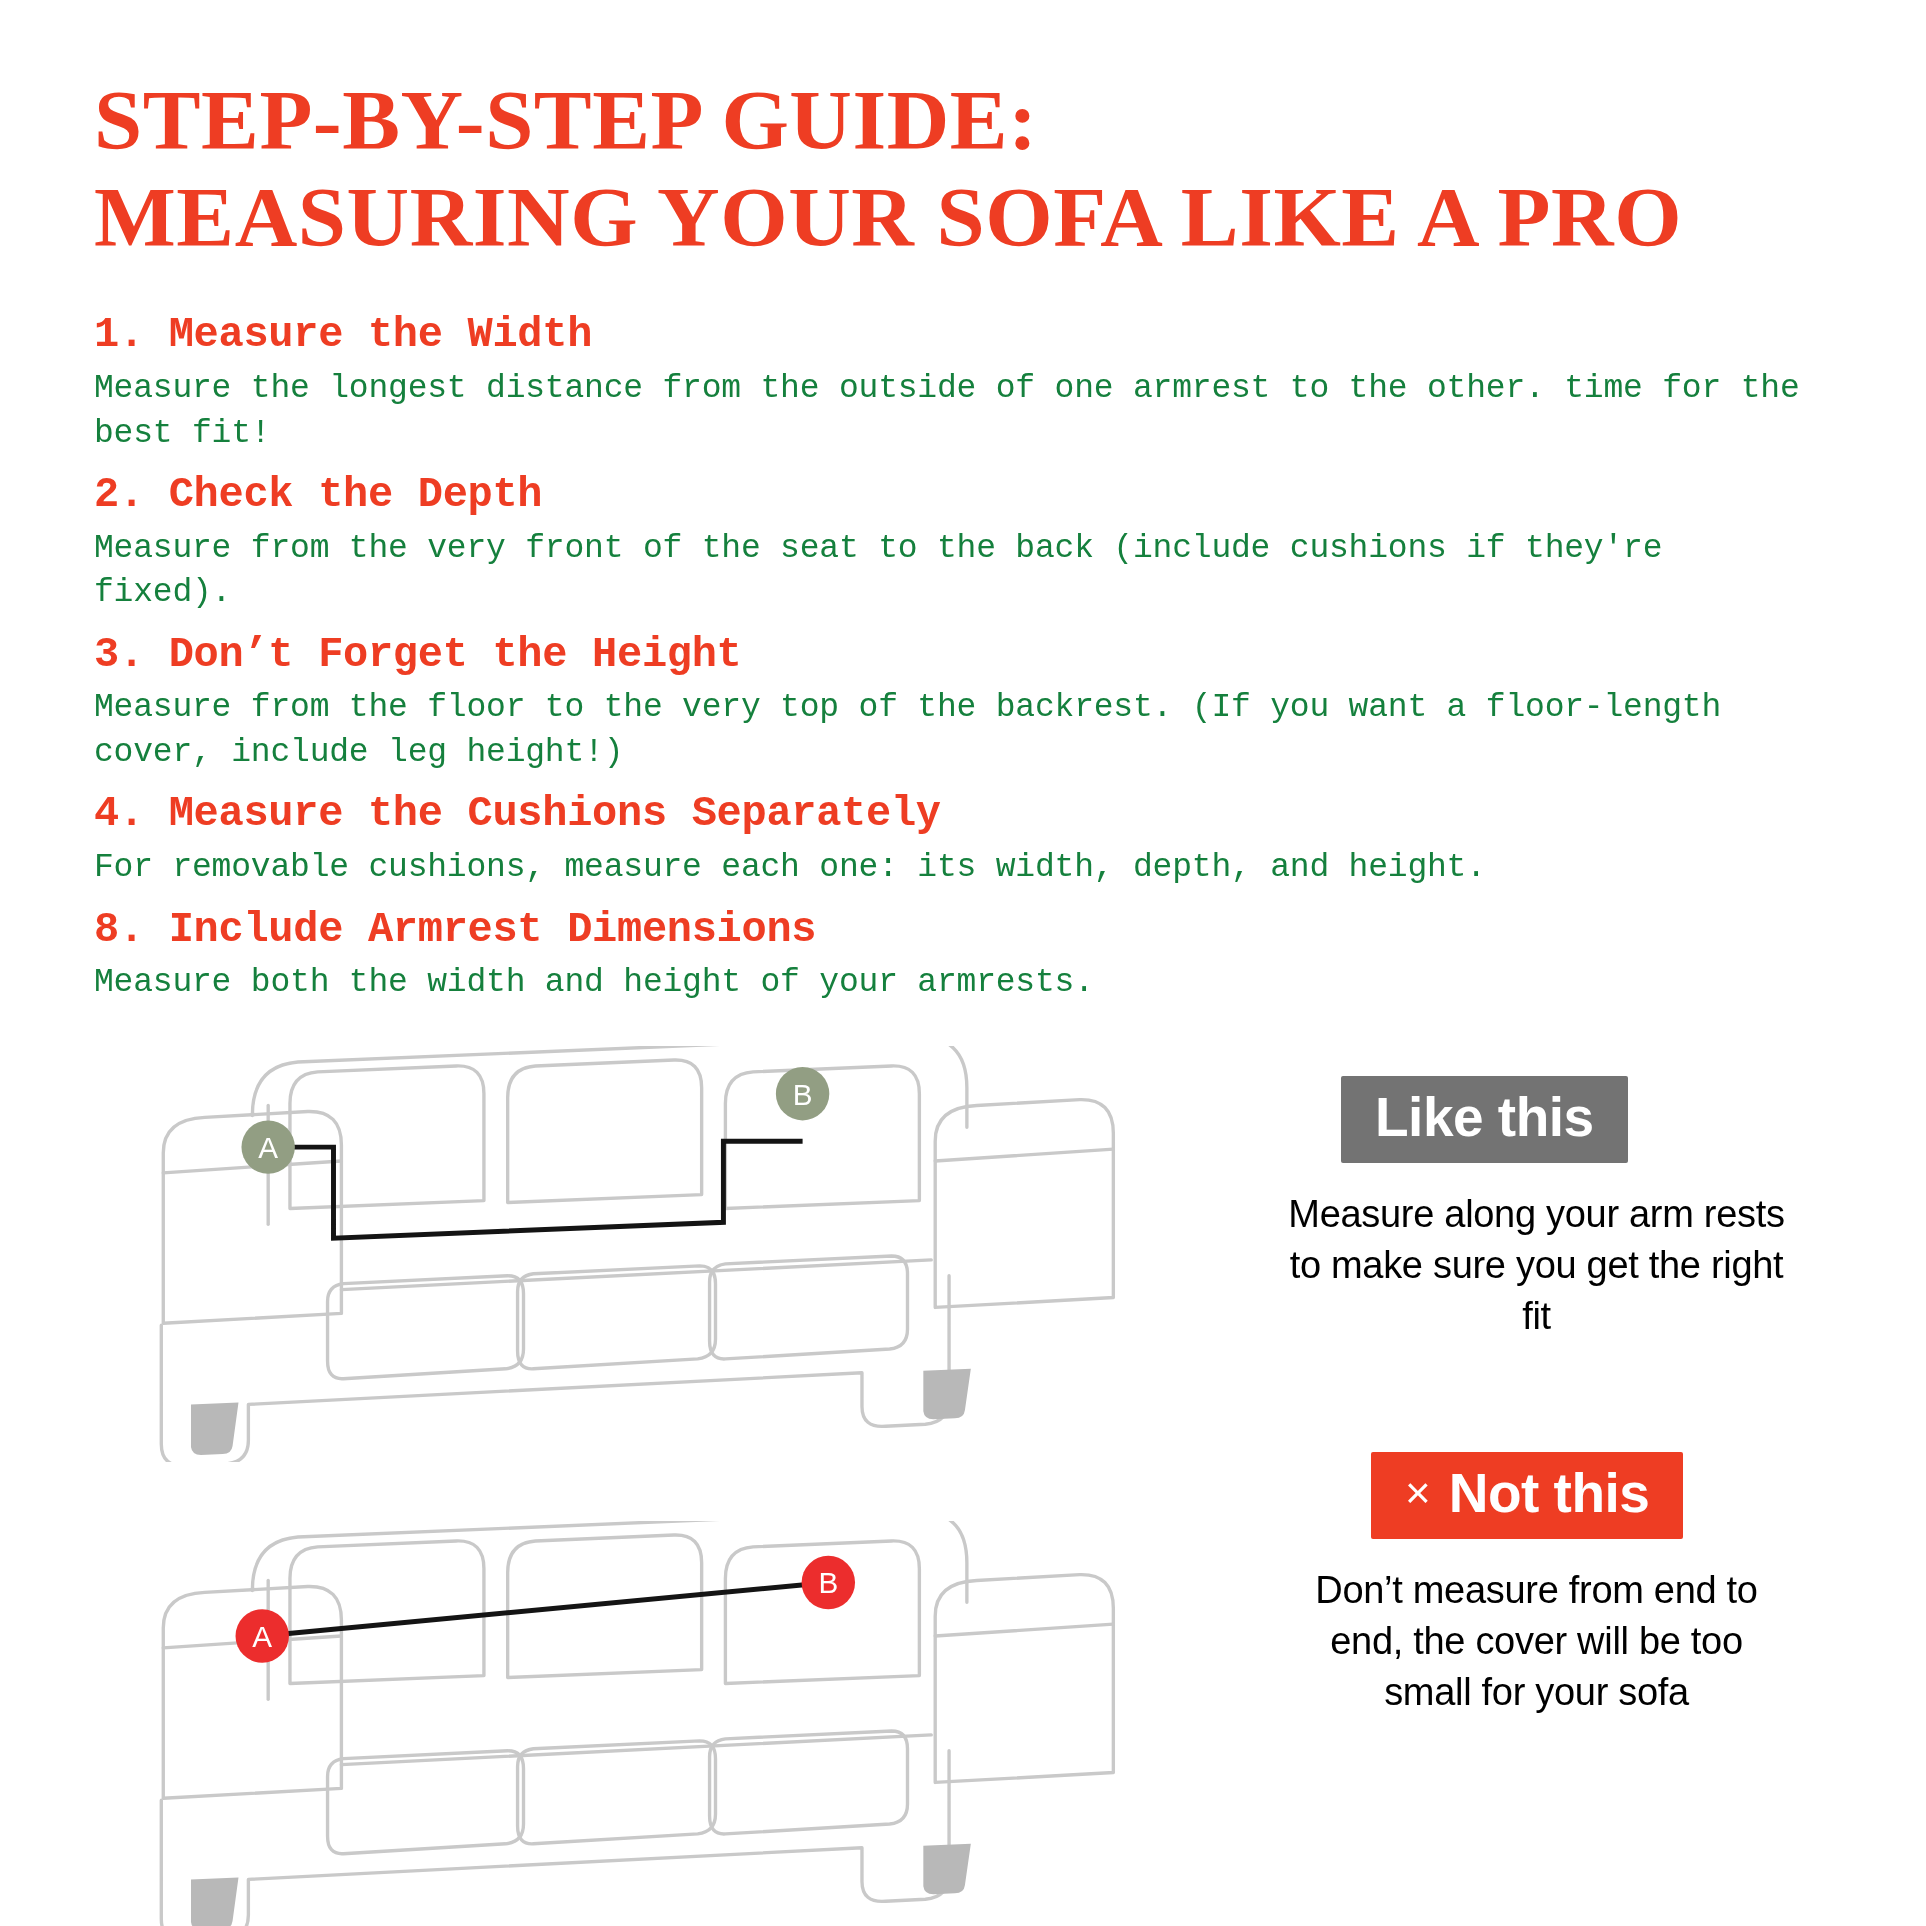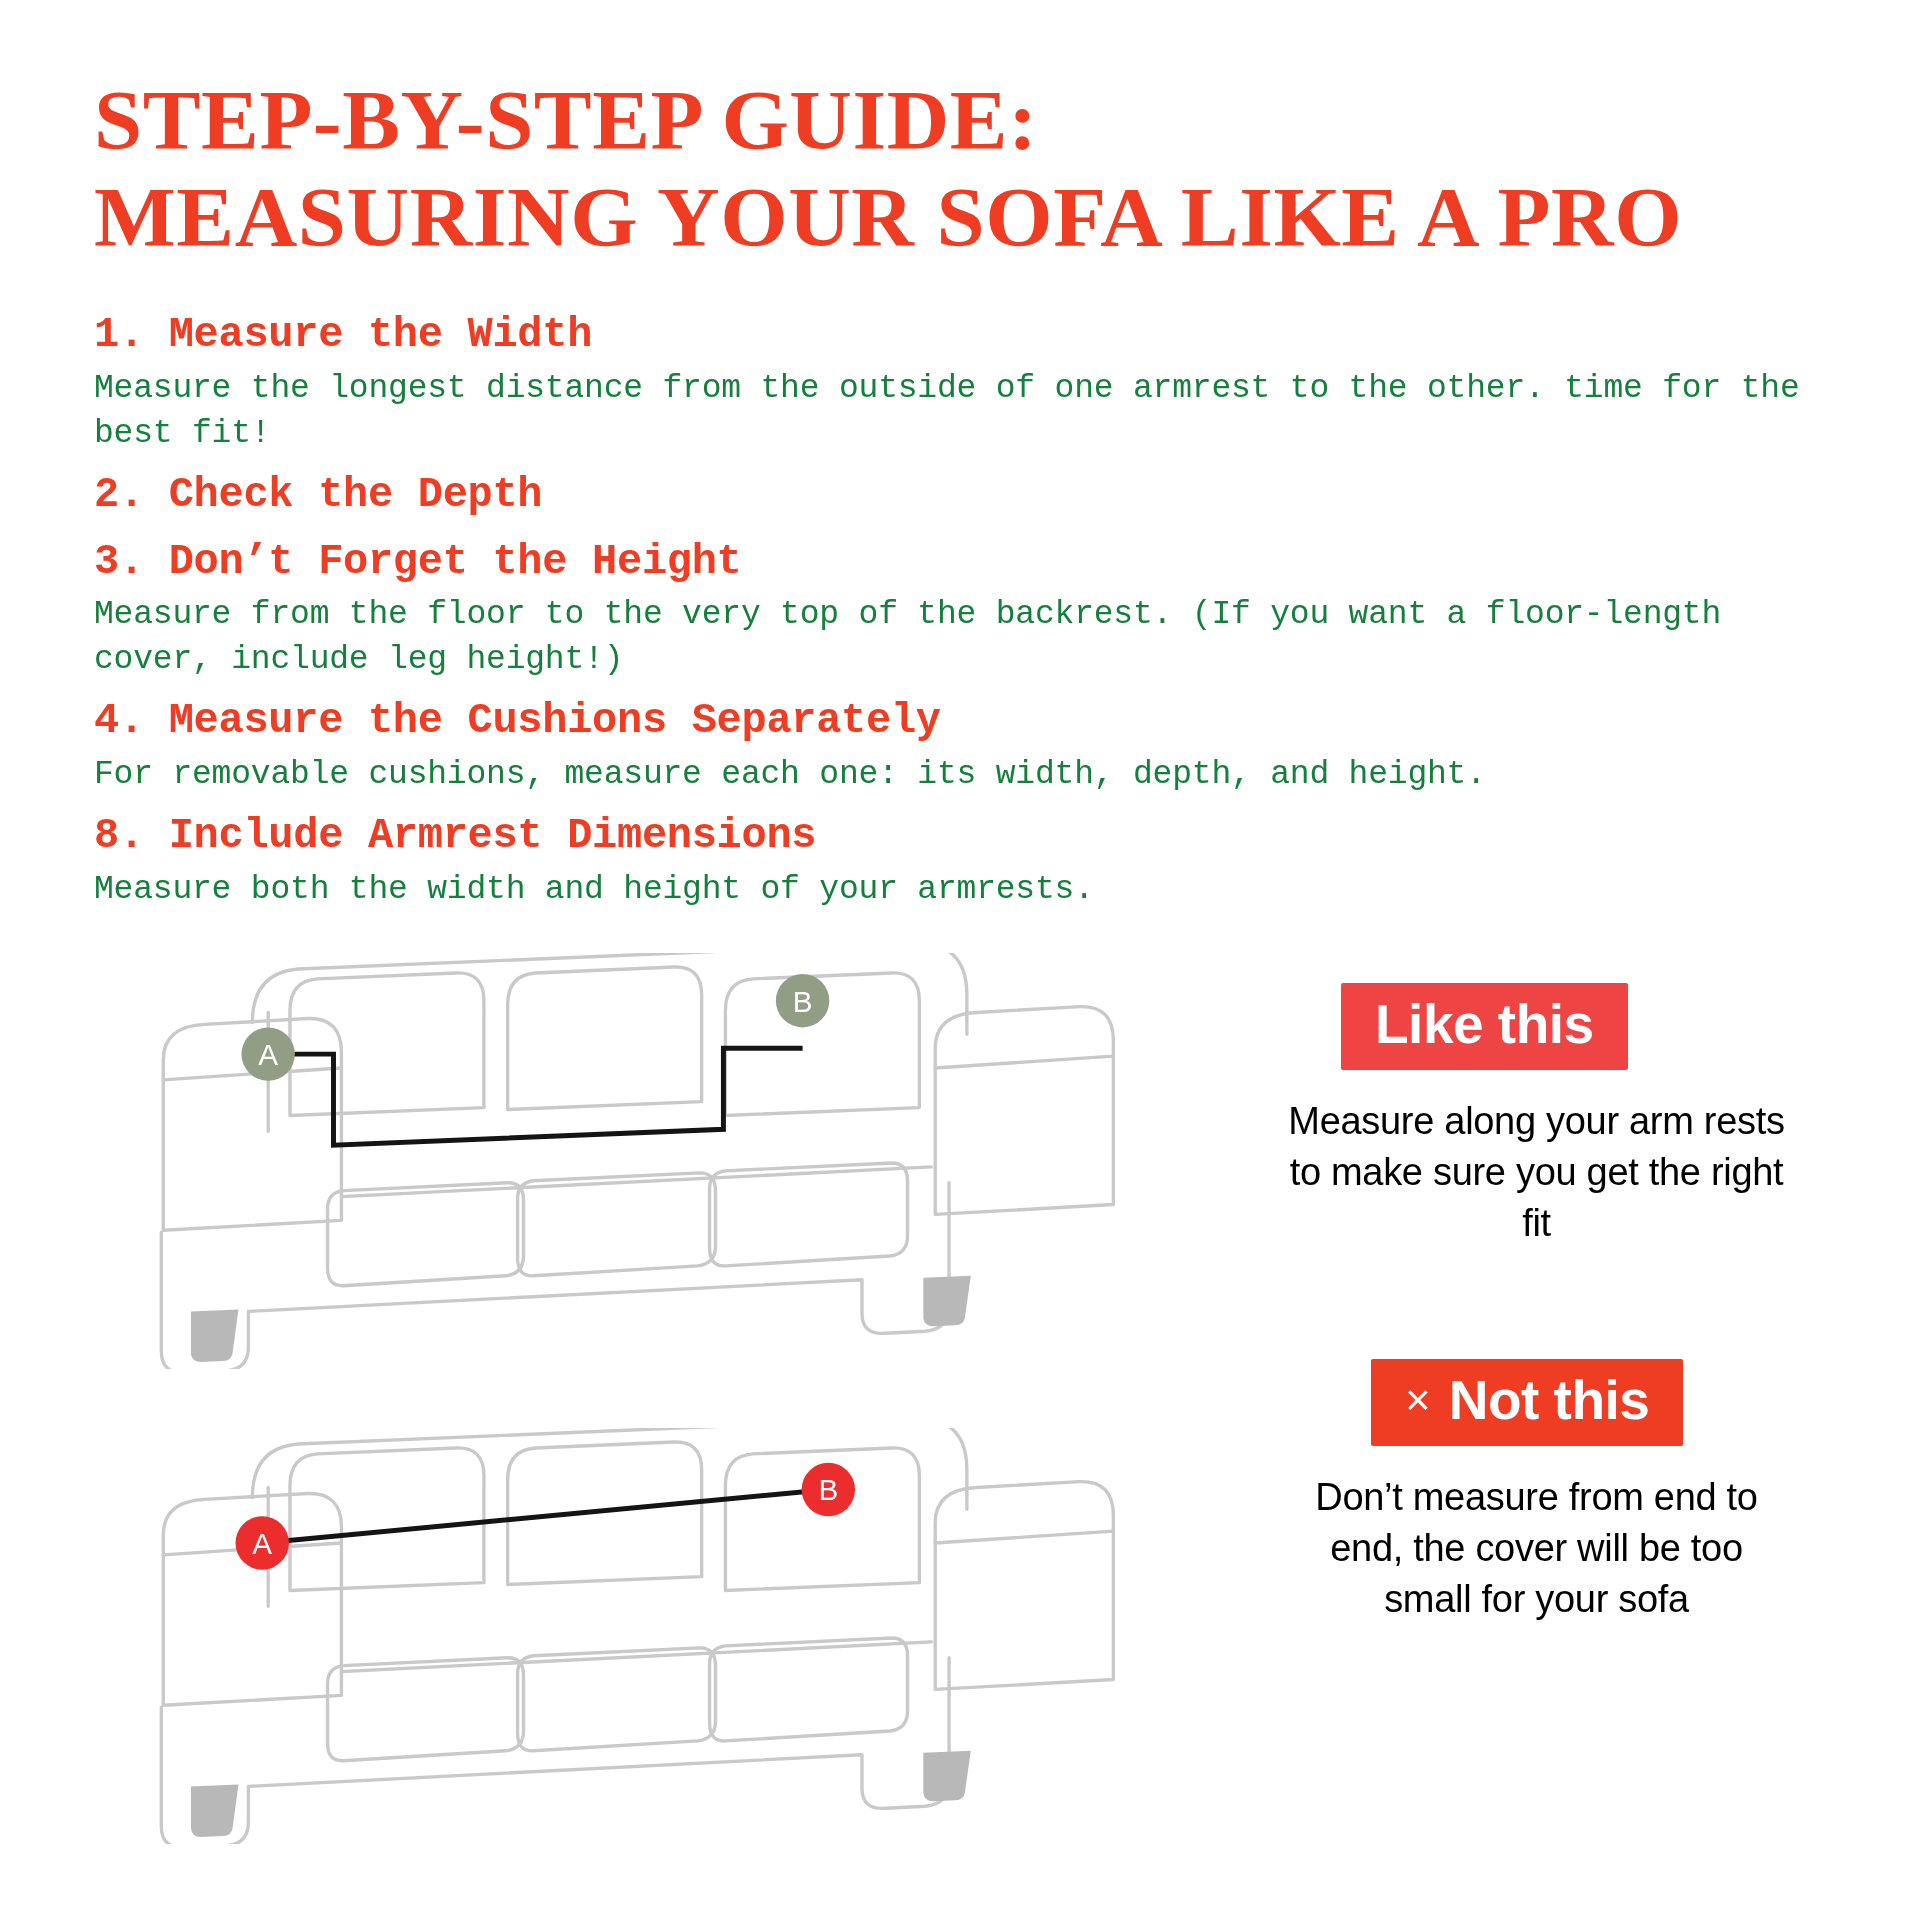--- a/index.html
+++ b/index.html
@@ -89,21 +89,21 @@
 
   .callout-block { margin-bottom: 109px; }
 
   .badge {
     display: inline-flex;
     align-items: center;
     gap: 18px;
     padding: 14px 34px 18px 34px;
     border-radius: 2px;
   }
-  .badge-like { background: #ef4444; margin-left: 69px;}
+  .badge-like { background: #737373; margin-left: 69px;}
   .badge-not  { background: #ee3d23; margin-left: 99px;}
   .badge-text {
     color: #ffffff;
     font-size: 55px;
     font-weight: bold;
     letter-spacing: -0.5px;
     line-height: 1;
   }
   .x-mark {
     color: #ffffff;
@@ -135,20 +135,21 @@
 
   <div class="steps">
 
     <div class="step">
       <p class="step-head">1. Measure the Width</p>
       <p class="step-body">Measure the longest distance from the outside of one armrest to the other. time for the best fit!</p>
     </div>
 
     <div class="step">
       <p class="step-head">2. Check the Depth</p>
+      <p class="step-body">Measure from the very front of the seat to the back (include cushions if they're fixed).</p>
     </div>
 
     <div class="step">
       <p class="step-head">3.  Don’t Forget the Height</p>
       <p class="step-body">Measure from the floor to the very top of the backrest. (If you want a floor-length cover, include leg height!)</p>
     </div>
 
     <div class="step">
       <p class="step-head">4. Measure the Cushions Separately</p>
       <p class="step-body">For removable cushions, measure each one: its width, depth, and height.</p>

